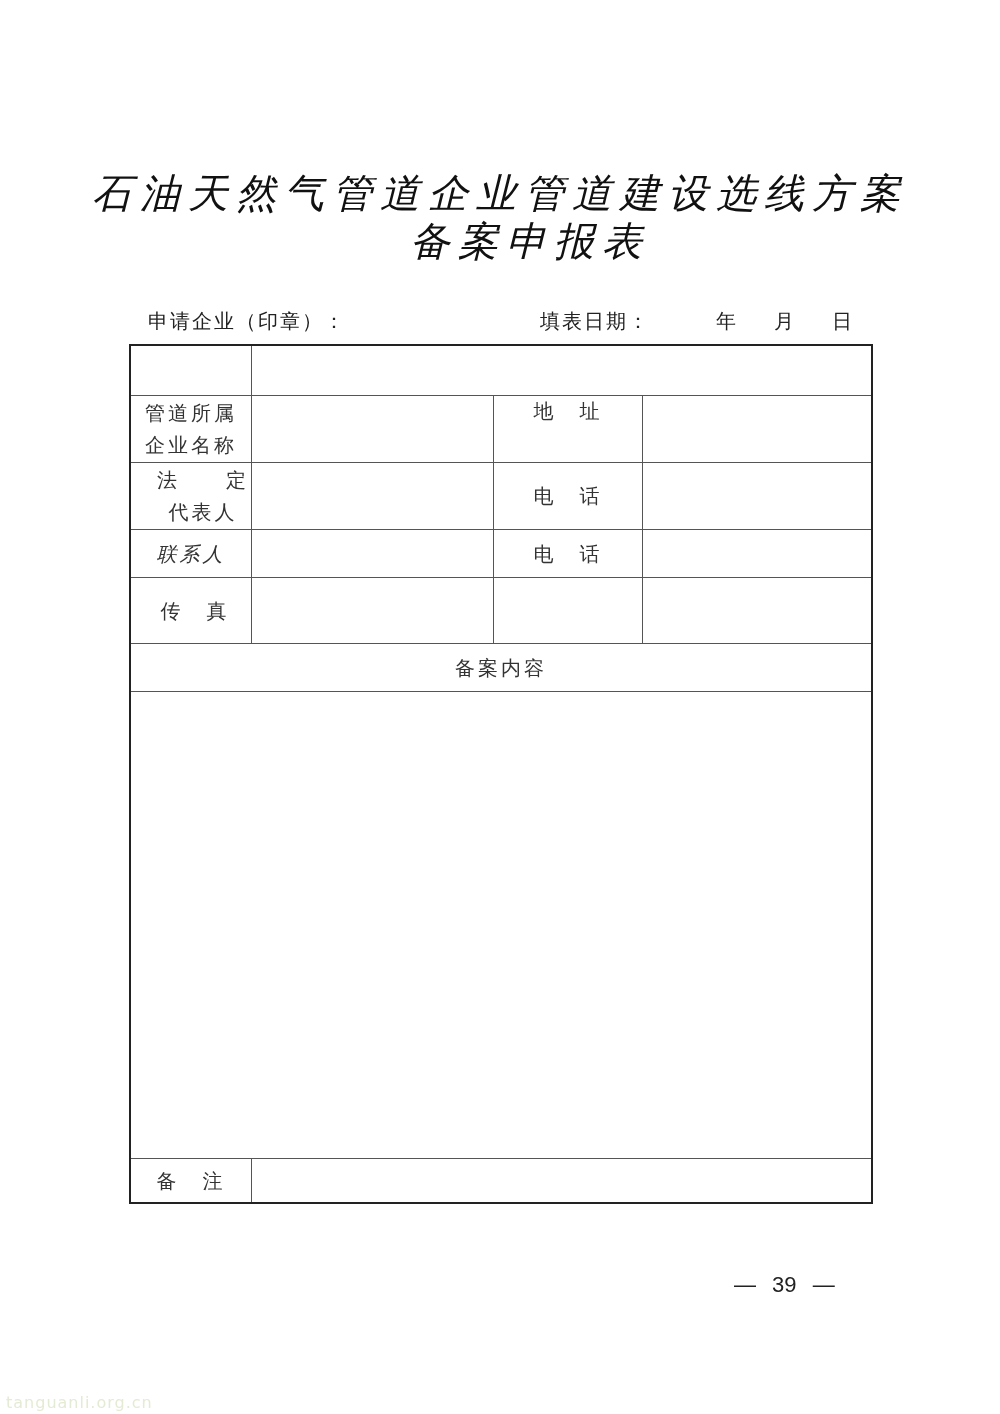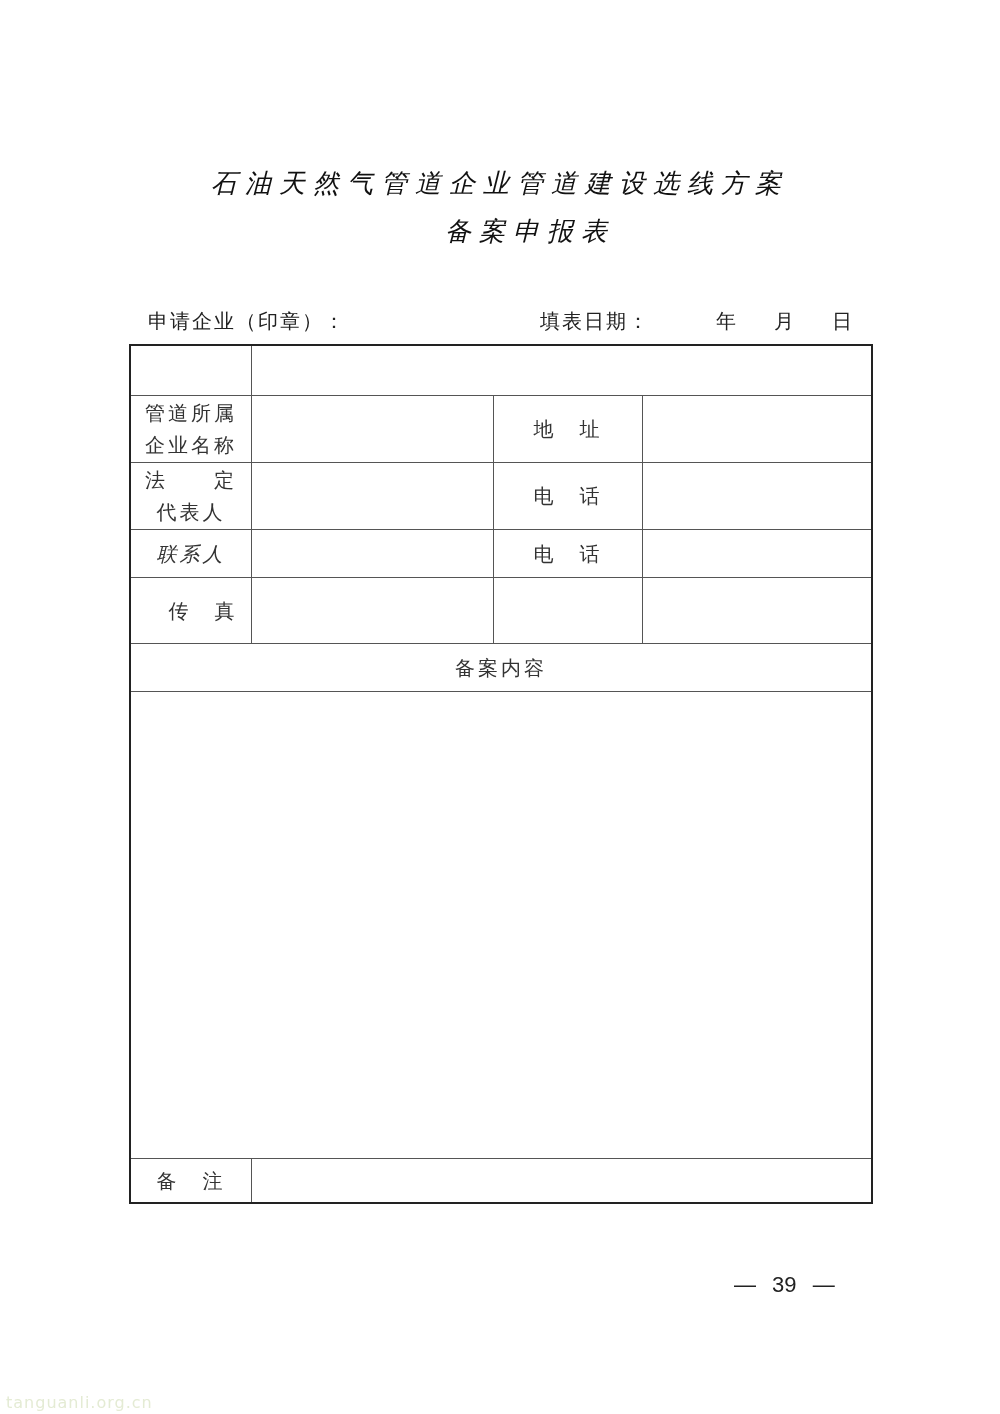--- a/index.html
+++ b/index.html
@@ -3,21 +3,21 @@
 <meta charset="utf-8">
 <style>
   html, body { margin:0; padding:0; }
   body {
     width:1000px; height:1414px; background:#ffffff; position:relative; overflow:hidden;
     font-family: "DejaVu Serif", "Liberation Serif", serif; color:#222;
   }
   .title {
     position:absolute; left:0; width:1000px; text-align:center;
     font-family: "DejaVu Serif", "Liberation Serif", serif;
-    font-size:26px; letter-spacing:8px; color:#111; font-style:italic;
+    font-size:40px; letter-spacing:8px; color:#111; font-style:italic;
   }
   .title.l1 { top:166px; }
   .title.l2 { top:214px;margin-left:30px; }
   .meta {
     position:absolute; top:308px; font-size:20px; letter-spacing:2px; color:#222;
   }
   .meta.left { left:148px; }
   .meta.date-label { left:540px; }
   .meta.y { left:716px; }
   .meta.m { left:774px; }
@@ -74,39 +74,39 @@
 
   <div class="cell input" style="left:121px; top:0; width:619px; height:49px;"></div>
 
   <div class="cell" style="left:0; top:50px; width:120px; height:66px;">
     <div class="two-line">
       <span>管道所属</span>
       <span>企业名称</span>
     </div>
   </div>
   <div class="cell input" style="left:121px; top:50px; width:241px; height:66px;"></div>
-  <div class="cell" style="left:363px; top:50px; width:148px; height:66px;text-align:right;">地　址</div>
+  <div class="cell" style="left:363px; top:32px; width:148px; height:66px;text-align:right;">地　址</div>
   <div class="cell input" style="left:512px; top:50px; width:228px; height:66px;"></div>
 
-  <div class="cell" style="left:0; top:117px; width:120px; height:66px;">
+  <div class="cell" style="left:12px; top:117px; width:120px; height:66px;">
     <div class="two-line">
       <span>法　　定</span>
       <span>代表人</span>
     </div>
   </div>
   <div class="cell input" style="left:121px; top:117px; width:241px; height:66px;"></div>
   <div class="cell" style="left:363px; top:117px; width:148px; height:66px;">电　话</div>
   <div class="cell input" style="left:512px; top:117px; width:228px; height:66px;"></div>
 
   <div class="cell" style="left:0; top:184px; width:120px; height:47px;font-style:italic;">联系人</div>
   <div class="cell input" style="left:121px; top:184px; width:241px; height:47px;"></div>
   <div class="cell" style="left:363px; top:184px; width:148px; height:47px;">电　话</div>
   <div class="cell input" style="left:512px; top:184px; width:228px; height:47px;"></div>
 
-  <div class="cell" style="left:12px; top:232px; width:120px; height:65px;">传　真</div>
+  <div class="cell" style="left:4px; top:232px; width:120px; height:65px;">传　真</div>
   <div class="cell input" style="left:121px; top:232px; width:241px; height:65px;"></div>
   <div class="cell input" style="left:512px; top:232px; width:228px; height:65px;"></div>
 
   <div class="cell" style="left:0; top:298px; width:740px; height:47px;">备案内容</div>
 
   <div class="cell input" style="left:0; top:346px; width:740px; height:466px;"></div>
 
   <div class="cell" style="left:0; top:813px; width:120px; height:43px;">备　注</div>
   <div class="cell input" style="left:121px; top:813px; width:619px; height:43px;"></div>
 </div>

